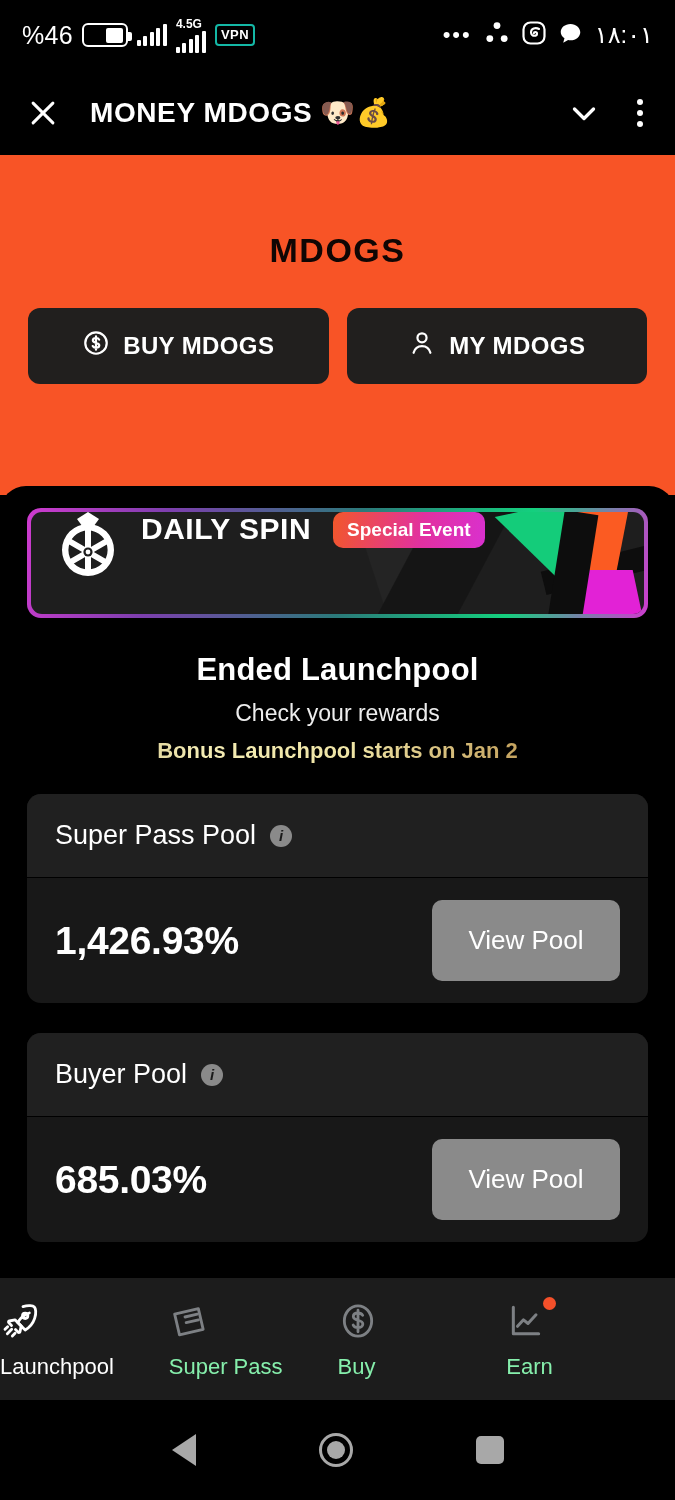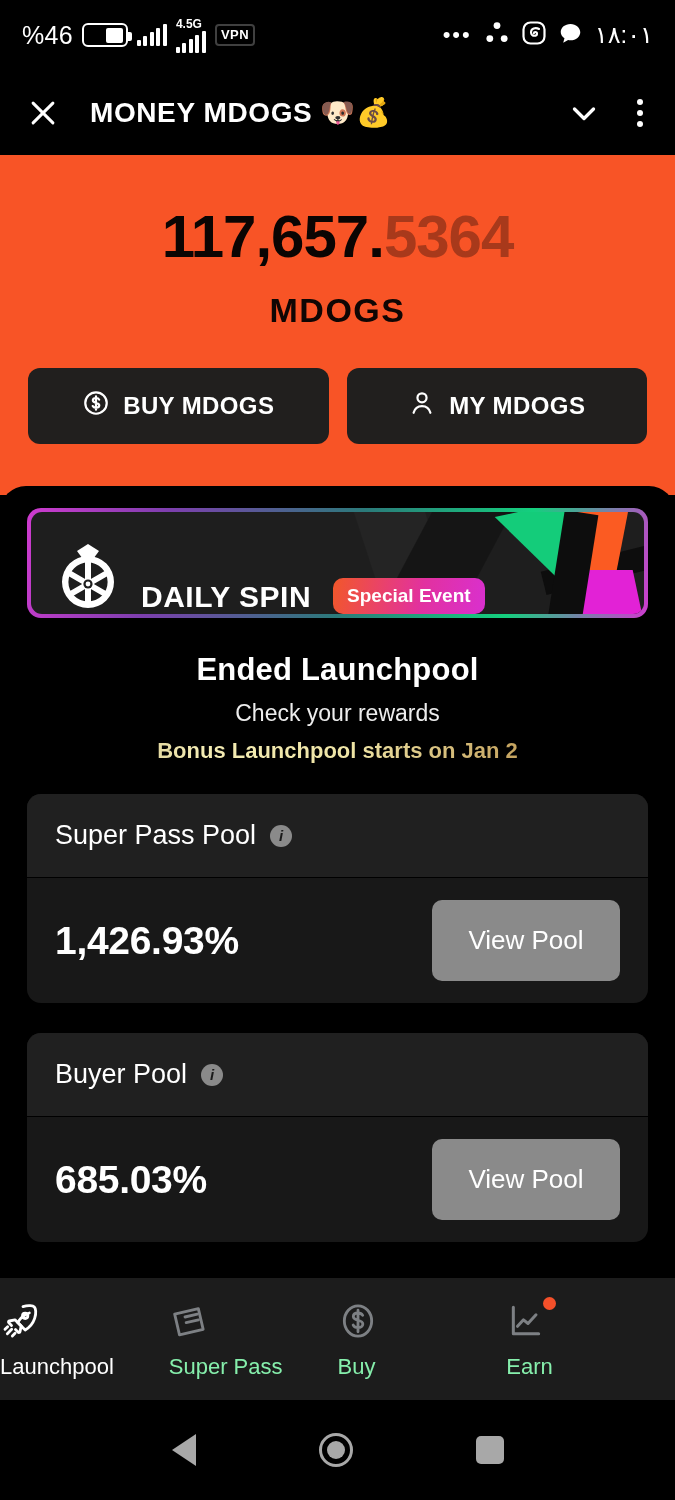--- a/index.html
+++ b/index.html
@@ -29,21 +29,21 @@
   .battery > i{ display:block; height:100%; width:46%; background:#fff; border-radius:2px;
     margin-left:auto; }
   .bars{ display:flex; align-items:flex-end; gap:2.5px; height:22px; }
   .bars span{ width:4px; background:#fff; border-radius:1px; }
   .bars span:nth-child(1){height:6px}.bars span:nth-child(2){height:10px}
   .bars span:nth-child(3){height:14px}.bars span:nth-child(4){height:18px}
   .bars span:nth-child(5){height:22px}
   .net-grp{ display:flex; flex-direction:column; align-items:flex-start; }
   .net-lbl{ font-size:12px; font-weight:600; line-height:1; margin-bottom:1px; }
   .vpn{
-    border:2px solid #404040; border-radius:4px; font-size:13px; font-weight:700;
+    border:2px solid #14b8a6; border-radius:4px; font-size:13px; font-weight:700;
     padding:1px 4px; letter-spacing:.5px; line-height:1.25;
   }
   .dots3{ letter-spacing:2px; font-size:22px; line-height:.6; }
   .sb-time{ font-size:24px; letter-spacing:.5px; }
 
   
   #app-header{
     height:85px; background:#000; display:flex; align-items:center;
     padding:0 26px; gap:0;
   }
@@ -84,21 +84,21 @@
   }
   .panel-inner{ padding:22px 27px 0; }
 
   
   .spin-banner{
     position:relative; height:110px; border-radius:14px; padding:4px;
     background:linear-gradient(105deg,#cf3bcf 0%,#7d3fae 22%,#2b7a7a 52%,#14d07e 78%,#cf3bcf 100%);
   }
   .spin-inner{
     position:relative; height:100%; width:100%; border-radius:11px;
-    background:#1e1e1e; overflow:hidden; display:flex; align-items:flex-end;
+    background:#1e1e1e; overflow:hidden; display:flex; align-items:flex-start;
     padding-left:26px; gap:22px;
   }
   .spin-inner::before{
     content:""; position:absolute; inset:0;
     background:
       linear-gradient(118deg,transparent 60%,#151515 60.2%,#151515 72%,transparent 72.2%),
       linear-gradient(72deg,transparent 55%,#242424 55.2%,#242424 66%,transparent 66.2%);
     pointer-events:none;
   }
   .wedges{ position:absolute; right:0; top:0; width:160px; height:100%; }
@@ -268,23 +268,20 @@
     </svg>
   </span>
   <span class="kebab" style="margin-left:28px">
     <i></i>
       <i></i>
       <i></i>
   </span>
 </div>
 
 <div id="hero">
-  <div class="balance">
-    <span>117,657.</span><span class="dec">5364</span>
-  </div>
   <div class="ticker">MDOGS</div>
 
   <div class="hero-btns">
     <div class="hero-btn">
       <span>
         <svg width="28" height="28" viewBox="0 0 24 24" fill="none" stroke="#fff" stroke-width="1.9">
           <circle cx="12" cy="12" r="9.2"></circle>
           <path d="M12 6.3v11.4M14.7 9.1c-.4-.9-1.4-1.4-2.7-1.4-1.6 0-2.7.8-2.7 2 0 2.8 5.5 1.5 5.5 4.3 0 1.3-1.2 2.1-2.8 2.1-1.4 0-2.4-.5-2.8-1.5" stroke-linecap="round"></path>
         </svg>
       </span>

